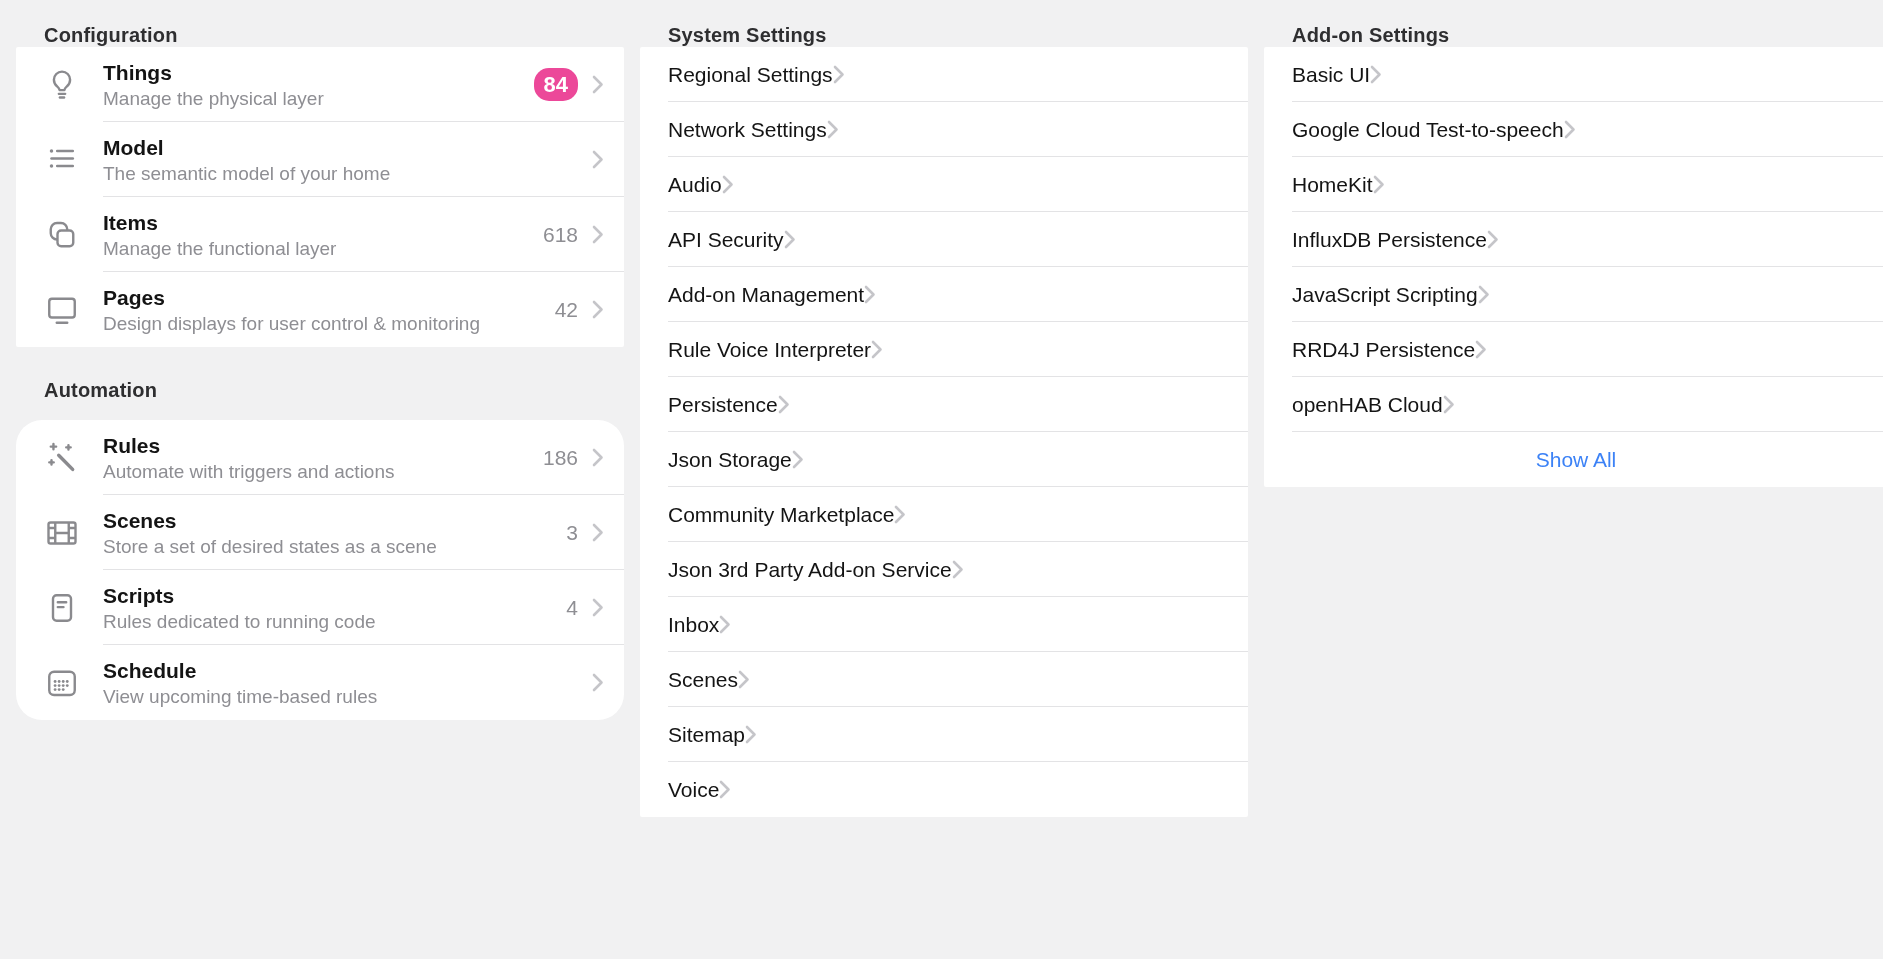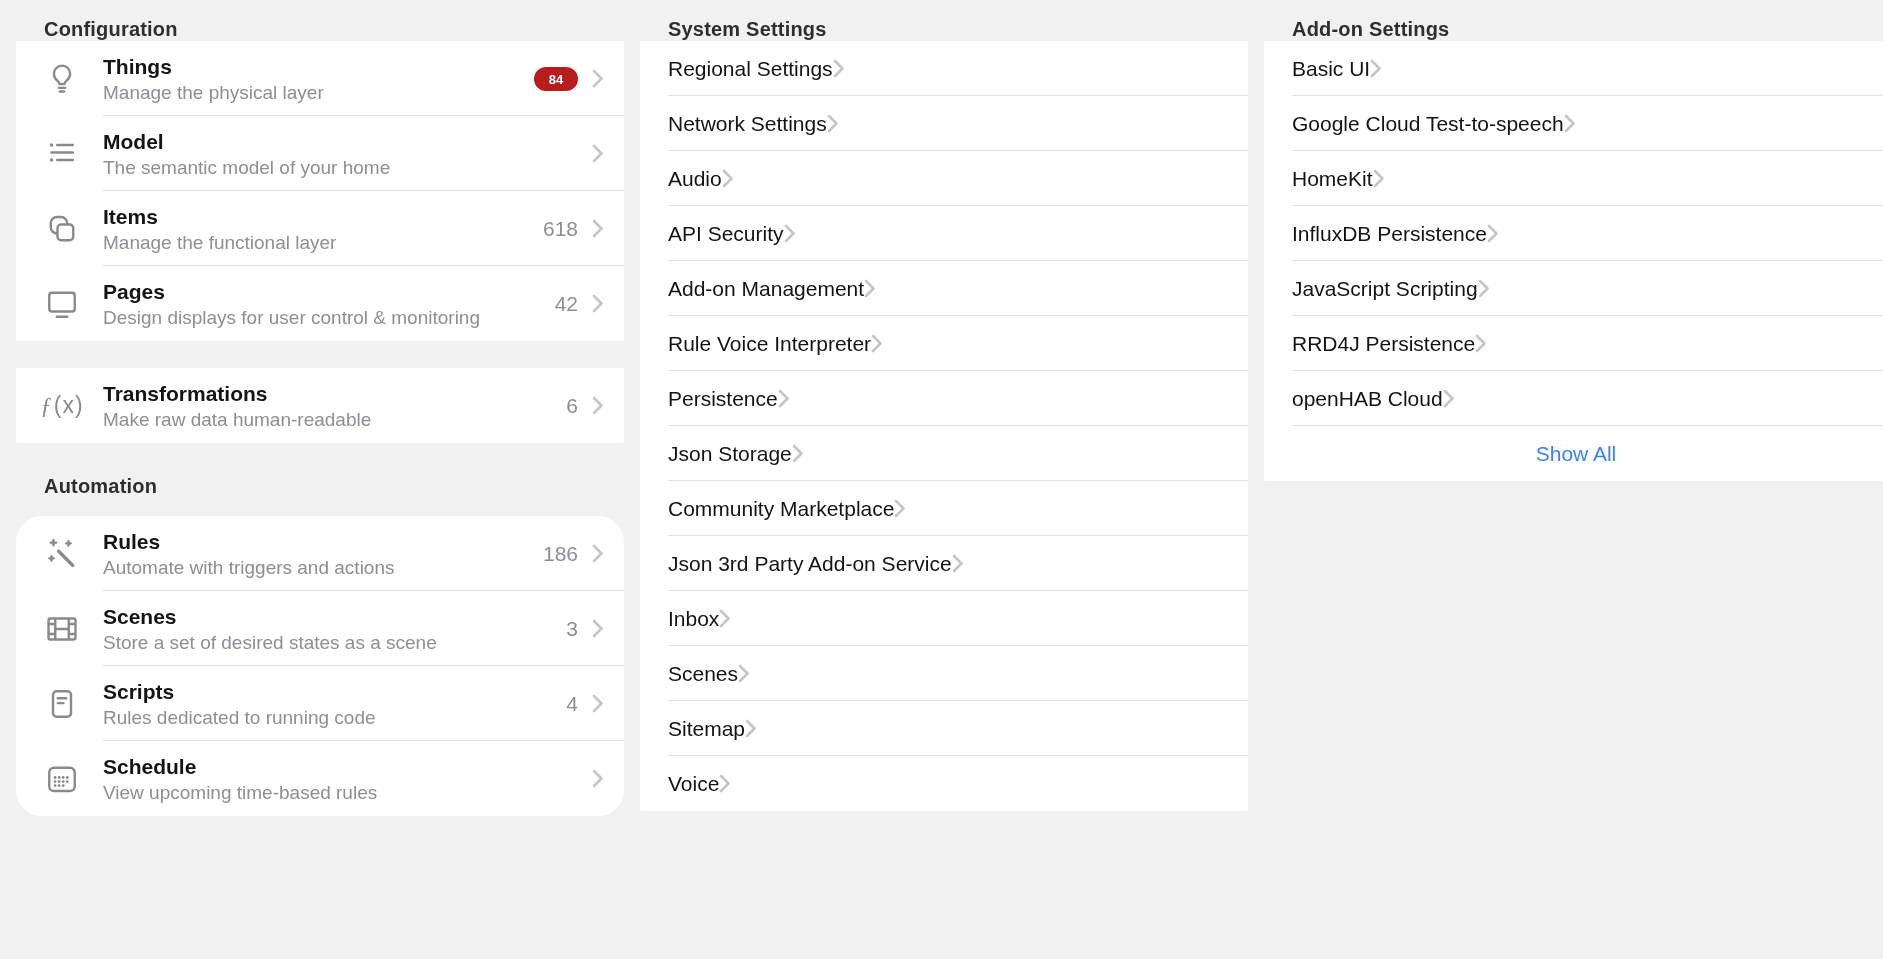--- a/index.html
+++ b/index.html
@@ -4,21 +4,21 @@
 <style>
   * { margin:0; padding:0; box-sizing:border-box; }
   html,body { width:1883px; height:959px; }
   body {
     background:#f1f1f2;
     font-family:"Liberation Sans", sans-serif;
     position:relative;
     overflow:hidden;
     color:#141414;
   }
-  .col { position:absolute; top:6px; }
+  .col { position:absolute; top:12px; }
   .col-config { left:16px;  width:608px; }
   .col-system { left:640px; width:608px; }
   .col-addons { left:1264px; width:624px; }
 
   .col-title {
     font-size:20px; font-weight:700; color:#2e2e30;
     margin:12px 0 0 28px; line-height:23px; letter-spacing:.2px;
   }
   .card { background:#fff; border-radius:2px; position:relative; }
   .mt17 { }
@@ -40,21 +40,21 @@
     width:36px; height:36px; flex:0 0 36px;
     margin-right:23px; display:flex; align-items:center; justify-content:center;
     color:#8a8a8e;
   }
   .ltext { flex:1 1 auto; min-width:0; }
   .ltitle { font-size:21px; font-weight:700; line-height:27px; color:#141414; }
   .lsub   { font-size:19px; line-height:25px; color:#8e8e93; }
   .lafter { display:flex; align-items:center; flex:0 0 auto; }
   .count  { font-size:21px; color:#8e8e93; margin-right:14px; }
   .badge  {
-    background:#b91c1c; color:#fff; font-size:13px; font-weight:700;
+    background:#ec4899; color:#fff; font-size:22px; font-weight:700;
     line-height:1; padding:6px 10px 5px; border-radius:15px; margin-right:14px;
     min-width:44px; text-align:center;
   }
   .fx { font-size:23px; color:#8a8a8e; white-space:nowrap; letter-spacing:1px; }
   .fx i { font-family:"Liberation Serif", serif; font-style:italic; margin-right:1px; }
 
   
   .srow {
     position:relative; height:55px;
     display:flex; align-items:center; justify-content:flex-start;
@@ -170,39 +170,20 @@
         <span class="count">42</span>
         <span class="chev">
             <svg width="12" height="19" viewBox="0 0 12 19">
               <use href="#i-chev"></use>
             </svg>
           </span>
       </div>
     </div>
   </div>
 
-  <div class="card mt27">
-    <div class="lrow">
-      <span class="licon">
-        <span class="fx"><i>ƒ</i>(x)</span>
-      </span>
-      <div class="ltext">
-        <div class="ltitle">Transformations</div>
-        <div class="lsub">Make raw data human-readable</div>
-      </div>
-      <div class="lafter">
-        <span class="count">6</span>
-        <span class="chev">
-            <svg width="12" height="19" viewBox="0 0 12 19">
-              <use href="#i-chev"></use>
-            </svg>
-          </span>
-      </div>
-    </div>
-  </div>
 
   <div class="col-title sec-title">Automation</div>
 
   <div class="card mt18">
 
     <div class="lrow">
       <span class="licon">
         <svg viewBox="0 0 24 24" width="36" height="36" fill="none" stroke="currentColor" stroke-width="1.6" stroke-linecap="round">
           <path d="M6.3 2.6v3.6M4.5 4.4h3.6"></path>
           <path d="M16.3 3.4v3M14.8 4.9h3"></path>

